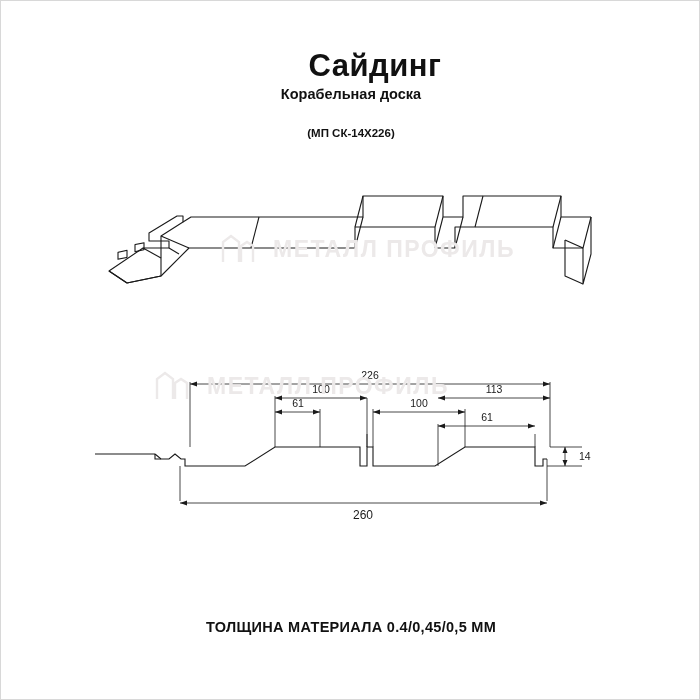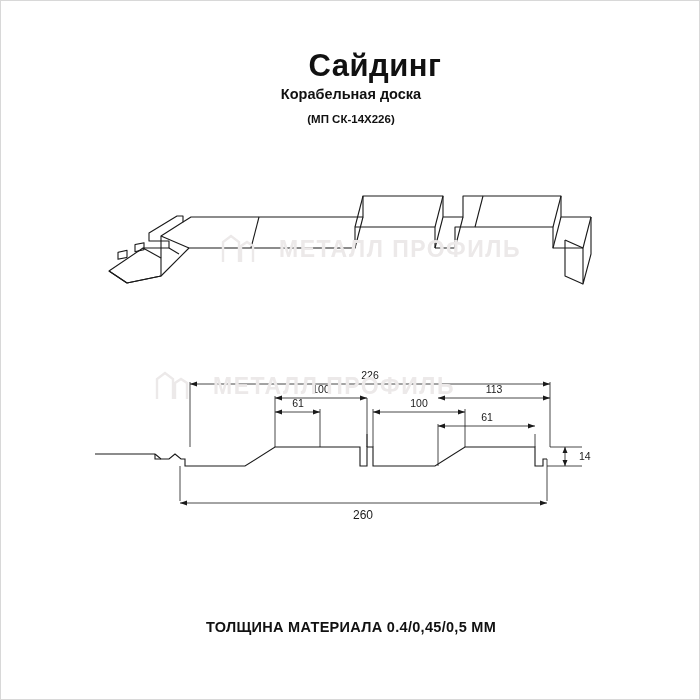--- a/index.html
+++ b/index.html
@@ -35,21 +35,21 @@
   }
   .subtitle {
     font-size: 14.5px;
     font-weight: bold;
     line-height: 18px;
     color: #111;
   }
   .code {
     font-size: 11.5px;
     font-weight: bold;
-    margin-top: 9px;
+    margin-top: 23px;
     line-height: 15px;
     color: #111;
   }
   .footer {
     position: absolute;
     left: 0; top: 618px;
     width: 700px;
     text-align: center;
     font-size: 14.5px;
     font-weight: bold;
@@ -69,21 +69,21 @@
   .wm {
     position: absolute;
     pointer-events: none;
     color: #ece9e9;
     font-weight: bold;
     letter-spacing: 1.5px;
     white-space: nowrap;
     font-size: 23px;
     display: flex;
     align-items: center;
-    gap: 24px;
+    gap: 18px;
   }
   .wm .wm-mark {
     width: 34px; height: 30px;
     position: relative;
     flex: none;
   }
   .wm1 { left: 226px; top: 235px; }
   .wm2 { left: 170px; top: 370px; }
   svg { display: block; overflow: visible; }
   text { font-family: "Liberation Sans", sans-serif; }

